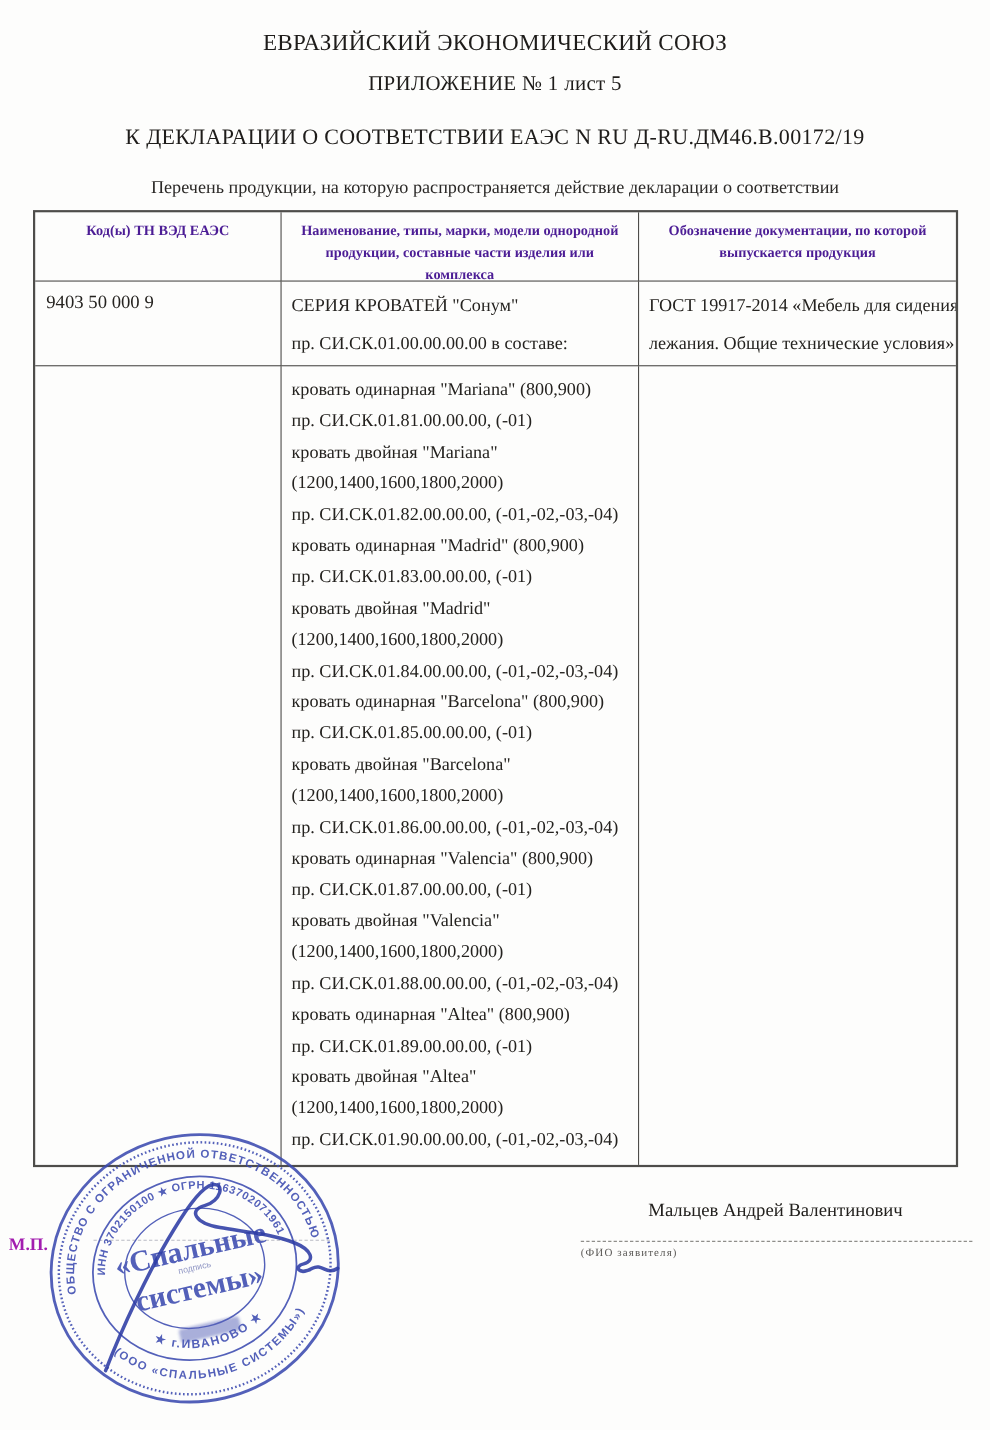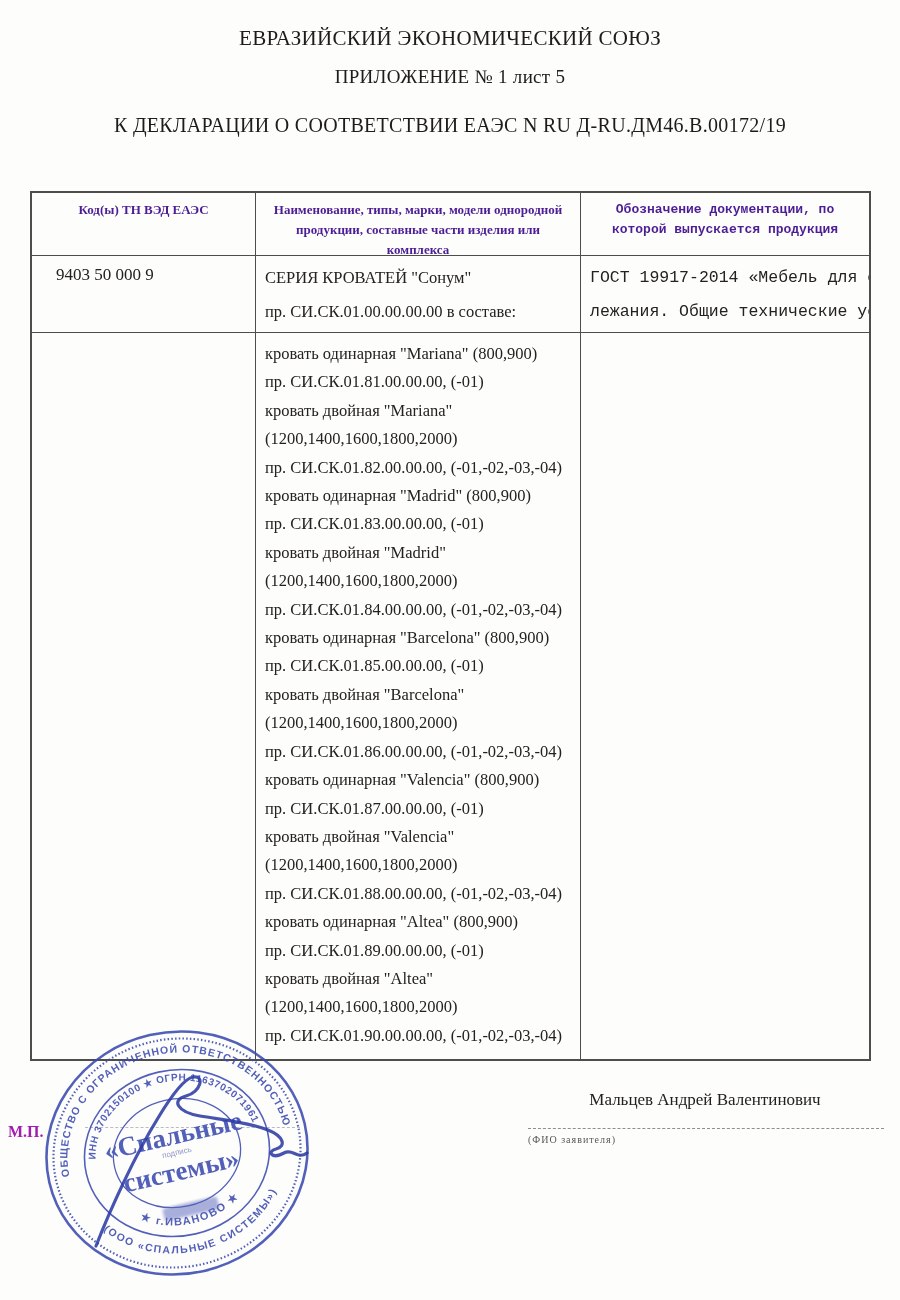--- a/index.html
+++ b/index.html
@@ -9,48 +9,49 @@
 
   .title { position:absolute; left:0; width:100%; text-align:center; font-weight:normal; color:#1e1c1a; letter-spacing:.3px; }
   .t1 { top:26px; font-size:21px; }
   .t2 { top:66px; font-size:19px; }
   .t3 { top:100px; font-size:20px;margin-top:14px; }
   .subtitle { position:absolute; top:160px; left:0; width:100%; text-align:center; font-size:16.5px; color:#2a2826; }
 
   .doc-table { position:absolute; left:30px; top:191px; width:841px; border:2px solid #4e4d4a;
                display:grid; grid-template-columns:224px 325px 288px; grid-template-rows:63px 77px 726px; }
   .cell { border-right:1.5px solid #4e4d4a; border-bottom:1.5px solid #4e4d4a; overflow:hidden; }
-  .cell.last-col { border-right:none;font-family:Liberation Mono, monospace; }
+  .cell.last-col { border-right:none; }
   .cell.last-row { border-bottom:none; }
   .th { font-weight:bold; font-size:13px; line-height:20px; text-align:center; padding:7px 10px 0 10px; color:#4c1d95; }
   .td { font-size:16.5px; padding:5px 6px 0 9px; color:#24221f; }
   .td .line { line-height:34px; white-space:nowrap; }
   .td-list .line { line-height:28.4px; white-space:nowrap; }
   .td-list { padding-top:7px; }
-  .code-cell { font-size:17px; padding:9px 6px 0 24px; }
+  .code-cell { font-size:17px; padding:9px 6px 0 10px; }
 
   .footer-mp { position:absolute; left:8px; top:1086px; font-size:16px; font-weight:bold; color:#a21caf; z-index:1;margin-top:37px; }
   .sig-line-left { position:absolute; left:85px; top:1127px; width:215px; border-top:1px dashed #b9bac4; z-index:0; }
   .applicant-name { position:absolute; left:520px; top:1090px; width:370px; text-align:center; font-size:17px; color:#23211e; }
   .fio-line { position:absolute; left:528px; top:1128px; width:356px; border-top:1px dashed #8f8e8a; }
   .fio-caption { position:absolute; left:528px; top:1134px; width:356px; text-align:left; font-size:10px; color:#5a5855; letter-spacing:1px; }
 
   .stamp-wrap { position:absolute; left:22px; top:1022px; width:310px; height:262px; z-index:2; }
   .signature-wrap { position:absolute; left:0px; top:1040px; width:470px; height:260px; z-index:3; pointer-events:none; }
 
   .ring-text { font-family:"Liberation Sans", sans-serif; font-weight:bold; }
 </style>
 </head>
 <body>
 
 <div class="page">
 
   <div class="title t1">ЕВРАЗИЙСКИЙ ЭКОНОМИЧЕСКИЙ СОЮЗ</div>
   <div class="title t2">ПРИЛОЖЕНИЕ № 1 лист 5</div>
   <div class="title t3">К ДЕКЛАРАЦИИ О СООТВЕТСТВИИ ЕАЭС N RU Д-RU.ДМ46.В.00172/19</div>
+  <div class="subtitle">Перечень продукции, на которую распространяется действие декларации о соответствии</div>
 
   <div class="doc-table">
 
     <div class="cell th">Код(ы) ТН ВЭД ЕАЭС</div>
     <div class="cell th">Наименование, типы, марки, модели однородной продукции, составные части изделия или комплекса</div>
     <div class="cell th last-col">Обозначение документации, по которой выпускается продукция</div>
 
     <div class="cell td code-cell">9403 50 000 9</div>
     <div class="cell td">
         <div class="line">СЕРИЯ КРОВАТЕЙ "Сонум"</div>

